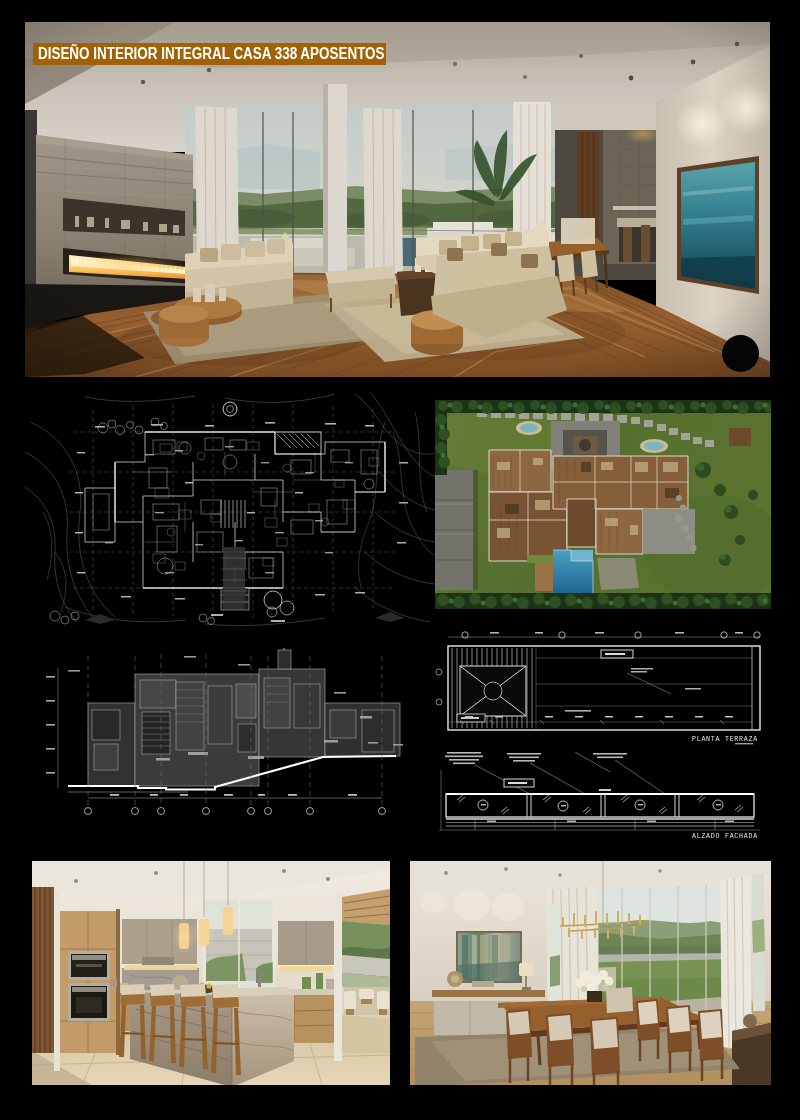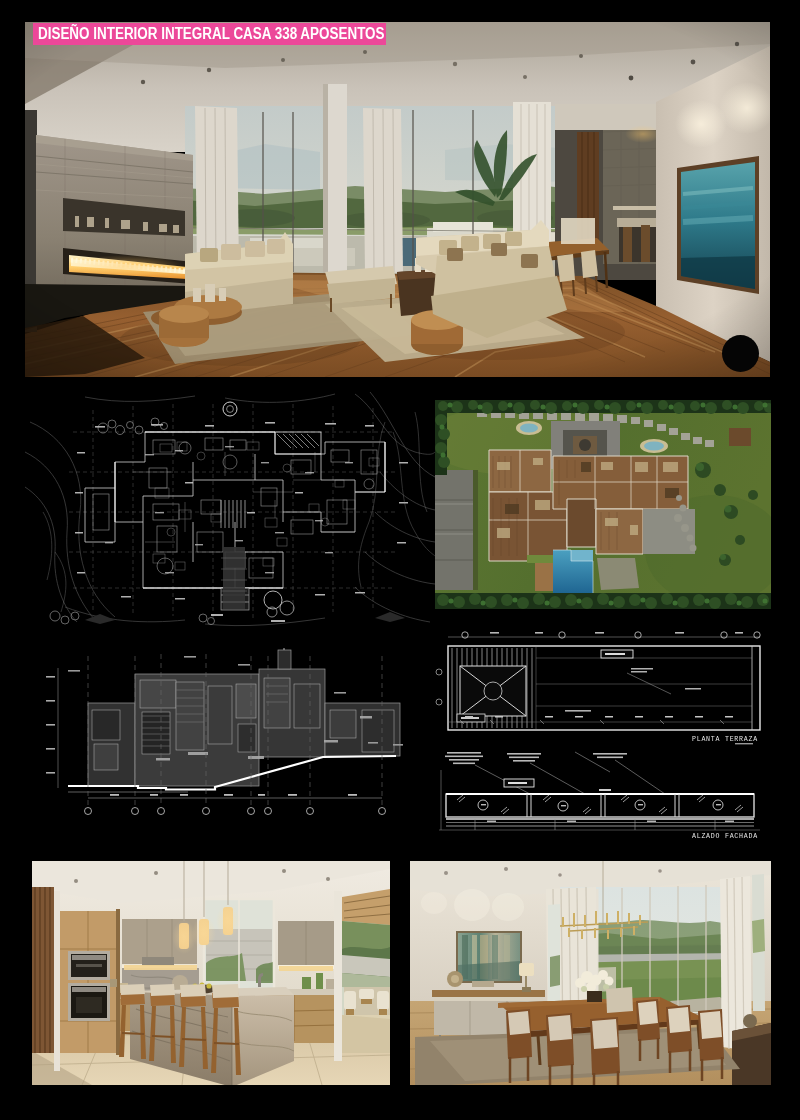--- a/index.html
+++ b/index.html
@@ -1,18 +1,18 @@
 <!DOCTYPE html>
 <html><head>
 <meta charset="utf-8">
 <style>
   html,body{margin:0;padding:0;background:#000;}
   body{width:800px;height:1120px;position:relative;overflow:hidden;font-family:"Liberation Sans",sans-serif;}
   .abs{position:absolute;}
-  #titlebar{left:33px;top:23px;width:348px;height:22px;background:#ec4899;color:#fff;
+  #titlebar{left:33px;top:43px;width:348px;height:22px;background:#a16207;color:#fff;
     font-weight:bold;font-size:16px;line-height:22px;padding-left:5px;z-index:10;white-space:nowrap;}
   #titlebar span{display:inline-block;transform:scaleX(0.84);transform-origin:0 50%;}
 </style>
 </head>
 <body>
 
 <div class="abs" style="left:25px;top:22px;width:745px;height:355px;">
 <svg width="745" height="355" viewBox="0 0 745 355">
 <defs>
   <linearGradient id="lrceil" x1="0" y1="0" x2="0" y2="1">

